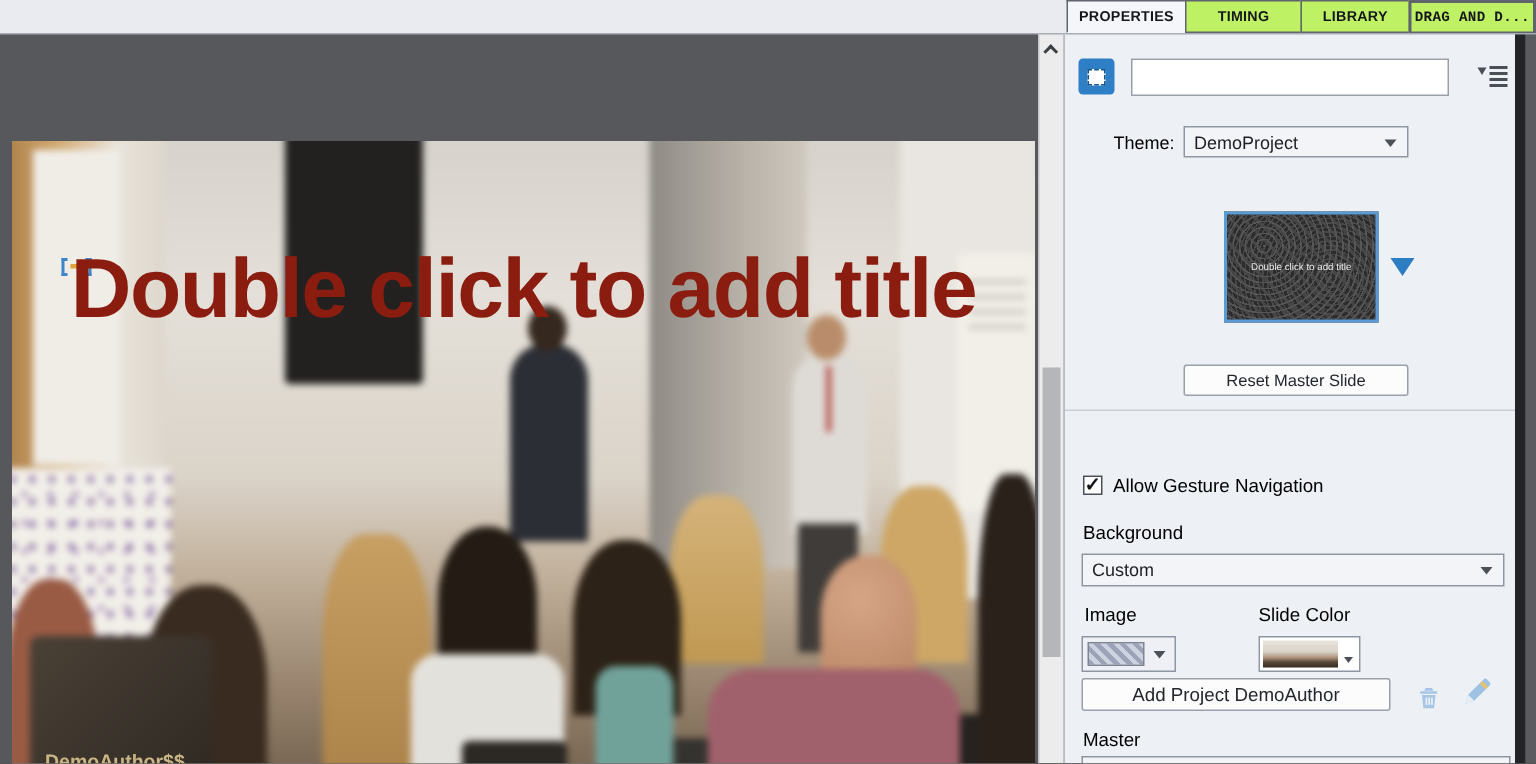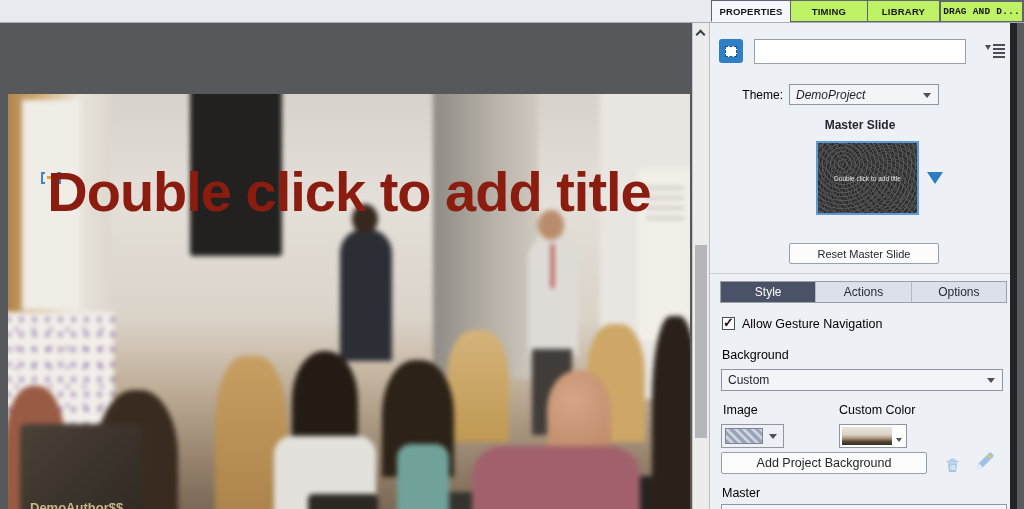--- a/index.html
+++ b/index.html
@@ -83,21 +83,21 @@
   .name-input{left:44px;top:16px;width:212px;height:25px;background:#fff;border:1px solid #9aa0aa;font-size:12px;padding:0 5px;font-family:"Liberation Sans",sans-serif;}
   .menu-icon{left:275px;top:21px;width:20px;height:16px;}
   .menu-icon .tri{left:0;top:1px;width:0;height:0;border-left:3.5px solid transparent;border-right:3.5px solid transparent;border-top:5px solid #4a4e57;}
   .menu-icon .bars{left:8px;top:0;width:12px;height:15px;
      background:repeating-linear-gradient(180deg,#4a4e57 0 2px,transparent 2px 4px);}
 
   .lbl{font-size:12px;color:#000000;white-space:nowrap;}
   .theme-lbl{left:1px;top:65px;width:72px;text-align:right;}
   .select{background:#f3f4f8;border:1px solid #8f96a3;font-size:12px;color:#1d1f26;display:flex;align-items:center;padding:0 6px;}
   .select .arrow{position:absolute;right:7px;top:50%;margin-top:-2px;width:0;height:0;border-left:4px solid transparent;border-right:4px solid transparent;border-top:5px solid #4c5058;}
-  .theme-select{left:79px;top:61px;width:150px;height:21px;font-style:italic;}
+  .theme-select{left:79px;top:61px;width:150px;height:21px;}
 
   .master-lbl{left:0;top:95px;width:100%;text-align:center;font-size:12px;font-weight:600;color:#23262e;}
   .ms-thumb{left:106px;top:118px;width:103px;height:74px;border:2px solid #5b9bd5;background-color:#2c2c2c;
     background-image:
       repeating-radial-gradient(circle at 25% 30%,#565656 0 1px,transparent 1px 4px),
       repeating-radial-gradient(circle at 70% 60%,#484848 0 1px,transparent 1px 3px),
       repeating-linear-gradient(45deg,rgba(130,130,130,.28) 0 2px,transparent 2px 6px);
     display:flex;align-items:center;justify-content:center;}
   .ms-thumb span{position:static;font-size:6.5px;color:#e9e9e9;text-align:center;}
   .ms-arrow{left:217px;top:149px;width:0;height:0;border-left:8px solid transparent;border-right:8px solid transparent;border-top:12px solid #2d7dc3;}
@@ -210,56 +210,50 @@
       <div class="tri"></div>
         <div class="bars"></div>
     </div>
 
     <div class="lbl theme-lbl">Theme:</div>
     <div class="select theme-select">
       <span style="position:static">DemoProject</span>
       <div class="arrow"></div>
     </div>
 
-    <div class="master-lbl">Master Slide</div>
     <div class="ms-thumb">
       <span>Double click to add title</span>
     </div>
     <div class="ms-arrow"></div>
     <div class="btn reset-btn">Reset Master Slide</div>
 
     <div class="divider"></div>
-    <div class="subtabs">
-      <div class="subtab active">Style</div>
-      <div class="subtab">Actions</div>
-      <div class="subtab">Options</div>
-    </div>
 
     <div class="checkbox checked"></div>
     <div class="lbl gesture-lbl">Allow Gesture Navigation</div>
 
     <div class="lbl bg-lbl">Background</div>
     <div class="select custom-select">
       <span style="position:static">Custom</span>
       <div class="arrow"></div>
     </div>
 
     <div class="lbl image-lbl">Image</div>
-    <div class="lbl slidecolor-lbl">Custom Color</div>
+    <div class="lbl slidecolor-lbl">Slide Color</div>
 
     <div class="image-combo">
       <div class="swatch"></div>
       <div class="arrow"></div>
     </div>
     <div class="color-combo">
       <div class="mini"></div>
       <div class="arrow"></div>
     </div>
 
-    <div class="btn add-btn">Add Project Background</div>
+    <div class="btn add-btn">Add Project DemoAuthor</div>
 
     <div class="icon-btn trash-btn">
       <svg width="17" height="18" viewBox="0 0 24 24">
         <path fill="#a6c6e6" d="M4 6h16v2.4H4z"></path>
         <path fill="#a6c6e6" d="M9 3h6l1.4 2.6H7.6z"></path>
         <path fill="#a6c6e6" d="M5.6 9.6h12.8L17 22H7z"></path>
         <rect x="9" y="12" width="1.6" height="7" fill="#edf0f5"></rect>
         <rect x="11.6" y="12" width="1.6" height="7" fill="#edf0f5"></rect>
         <rect x="14.2" y="12" width="1.6" height="7" fill="#edf0f5"></rect>
       </svg>

